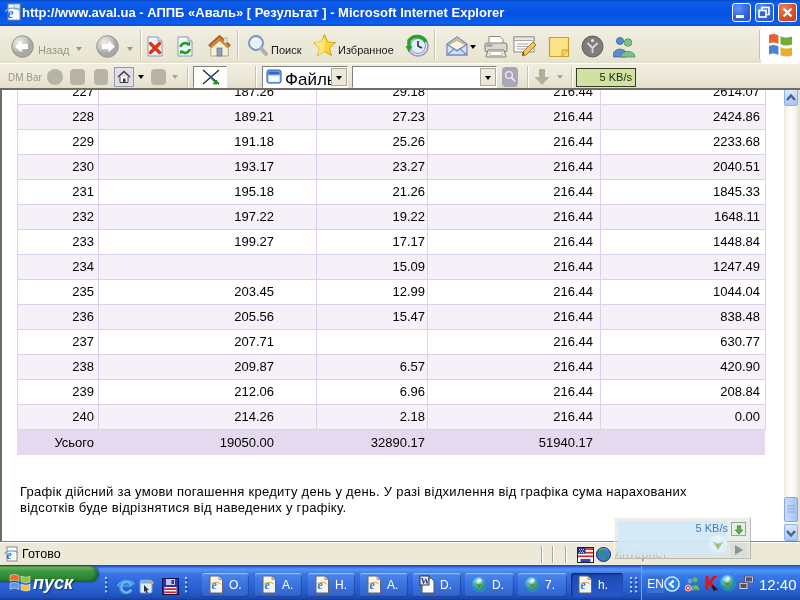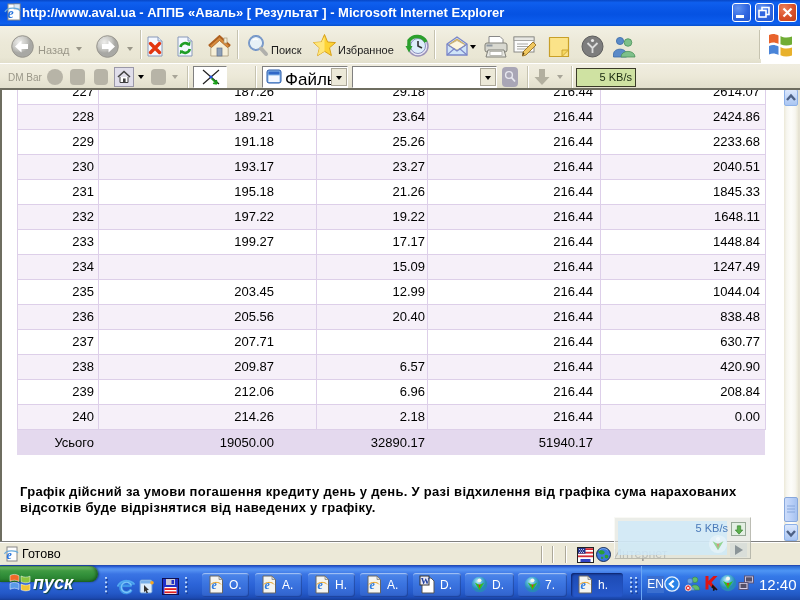--- a/index.html
+++ b/index.html
@@ -28,21 +28,21 @@
 .zebra{position:absolute;left:17px;width:748px;height:25px;background:#f6f0f9}
 .hline{position:absolute;left:17px;width:748px;height:1px;background:#ddcfe9}
 .vline{position:absolute;top:0;width:1px;height:340px;background:#ddcfe9}
 .trow{position:absolute;left:0;width:800px;height:25px;line-height:25px;font-size:13px;color:#000}
 .trow span{position:absolute;text-align:right;top:0}
 .c1{left:17px;width:77px}
 .c2{left:100px;width:174px}
 .c3{left:320px;width:105px}
 .c4{left:430px;width:163px}
 .c5{left:610px;width:150px}
-#para{left:20px;top:394px;width:760px;font-size:13px;font-weight:bold;color:#000;line-height:15.5px;letter-spacing:0.28px}
+#para{left:20px;top:394px;width:760px;font-size:13px;font-weight:normal;color:#000;line-height:15.5px;letter-spacing:0.28px}
 
 #sb{left:784px;top:0;width:14px;height:451px;background:linear-gradient(90deg,#ece9d8 0%,#f7f6f0 20%,#fdfdfa 50%,#f7f6f0 80%,#ece9d8 100%)}
 .sbtn{left:0;width:14px;height:17px;border-radius:2px;border:1px solid #8cb0e8;background:linear-gradient(180deg,#dce8fc 0%,#c2d6f8 50%,#aac6f2 100%);box-sizing:border-box}
 #sthumb{left:0;top:407px;width:14px;height:25px;border-radius:2px;border:1px solid #88a8dc;background:linear-gradient(90deg,#ccdcfa 0%,#bad0f8 50%,#a6c2f0 100%);box-sizing:border-box}
 
 #groove1{left:0;top:541px;width:800px;height:1px;background:#808080}
 #groove2{left:0;top:542px;width:800px;height:1px;background:#ffffff}
 
 #status{left:0;top:543px;width:800px;height:22px;background:#ece9d8;font-size:12.5px;color:#000}
 .ssep{top:3px;width:2px;height:17px;background:linear-gradient(90deg,#aca899 50%,#ffffff 50%)}
@@ -306,21 +306,21 @@
 <div class="trow" style="top:-11px">
       <span class="c1">227</span>
       <span class="c2">187.26</span>
       <span class="c3">29.18</span>
       <span class="c4">216.44</span>
       <span class="c5">2614.07</span>
     </div>
 <div class="trow" style="top:14px">
       <span class="c1">228</span>
       <span class="c2">189.21</span>
-      <span class="c3">23.64</span>
+      <span class="c3">27.23</span>
       <span class="c4">216.44</span>
       <span class="c5">2424.86</span>
     </div>
 <div class="trow" style="top:39px">
       <span class="c1">229</span>
       <span class="c2">191.18</span>
       <span class="c3">25.26</span>
       <span class="c4">216.44</span>
       <span class="c5">2233.68</span>
     </div>
@@ -361,21 +361,21 @@
 <div class="trow" style="top:189px">
       <span class="c1">235</span>
       <span class="c2">203.45</span>
       <span class="c3">12.99</span>
       <span class="c4">216.44</span>
       <span class="c5">1044.04</span>
     </div>
 <div class="trow" style="top:214px">
       <span class="c1">236</span>
       <span class="c2">205.56</span>
-      <span class="c3">20.40</span>
+      <span class="c3">15.47</span>
       <span class="c4">216.44</span>
       <span class="c5">838.48</span>
     </div>
 <div class="trow" style="top:239px">
       <span class="c1">237</span>
       <span class="c2">207.71</span>
       <span class="c4">216.44</span>
       <span class="c5">630.77</span>
     </div>
 <div class="trow" style="top:264px">

